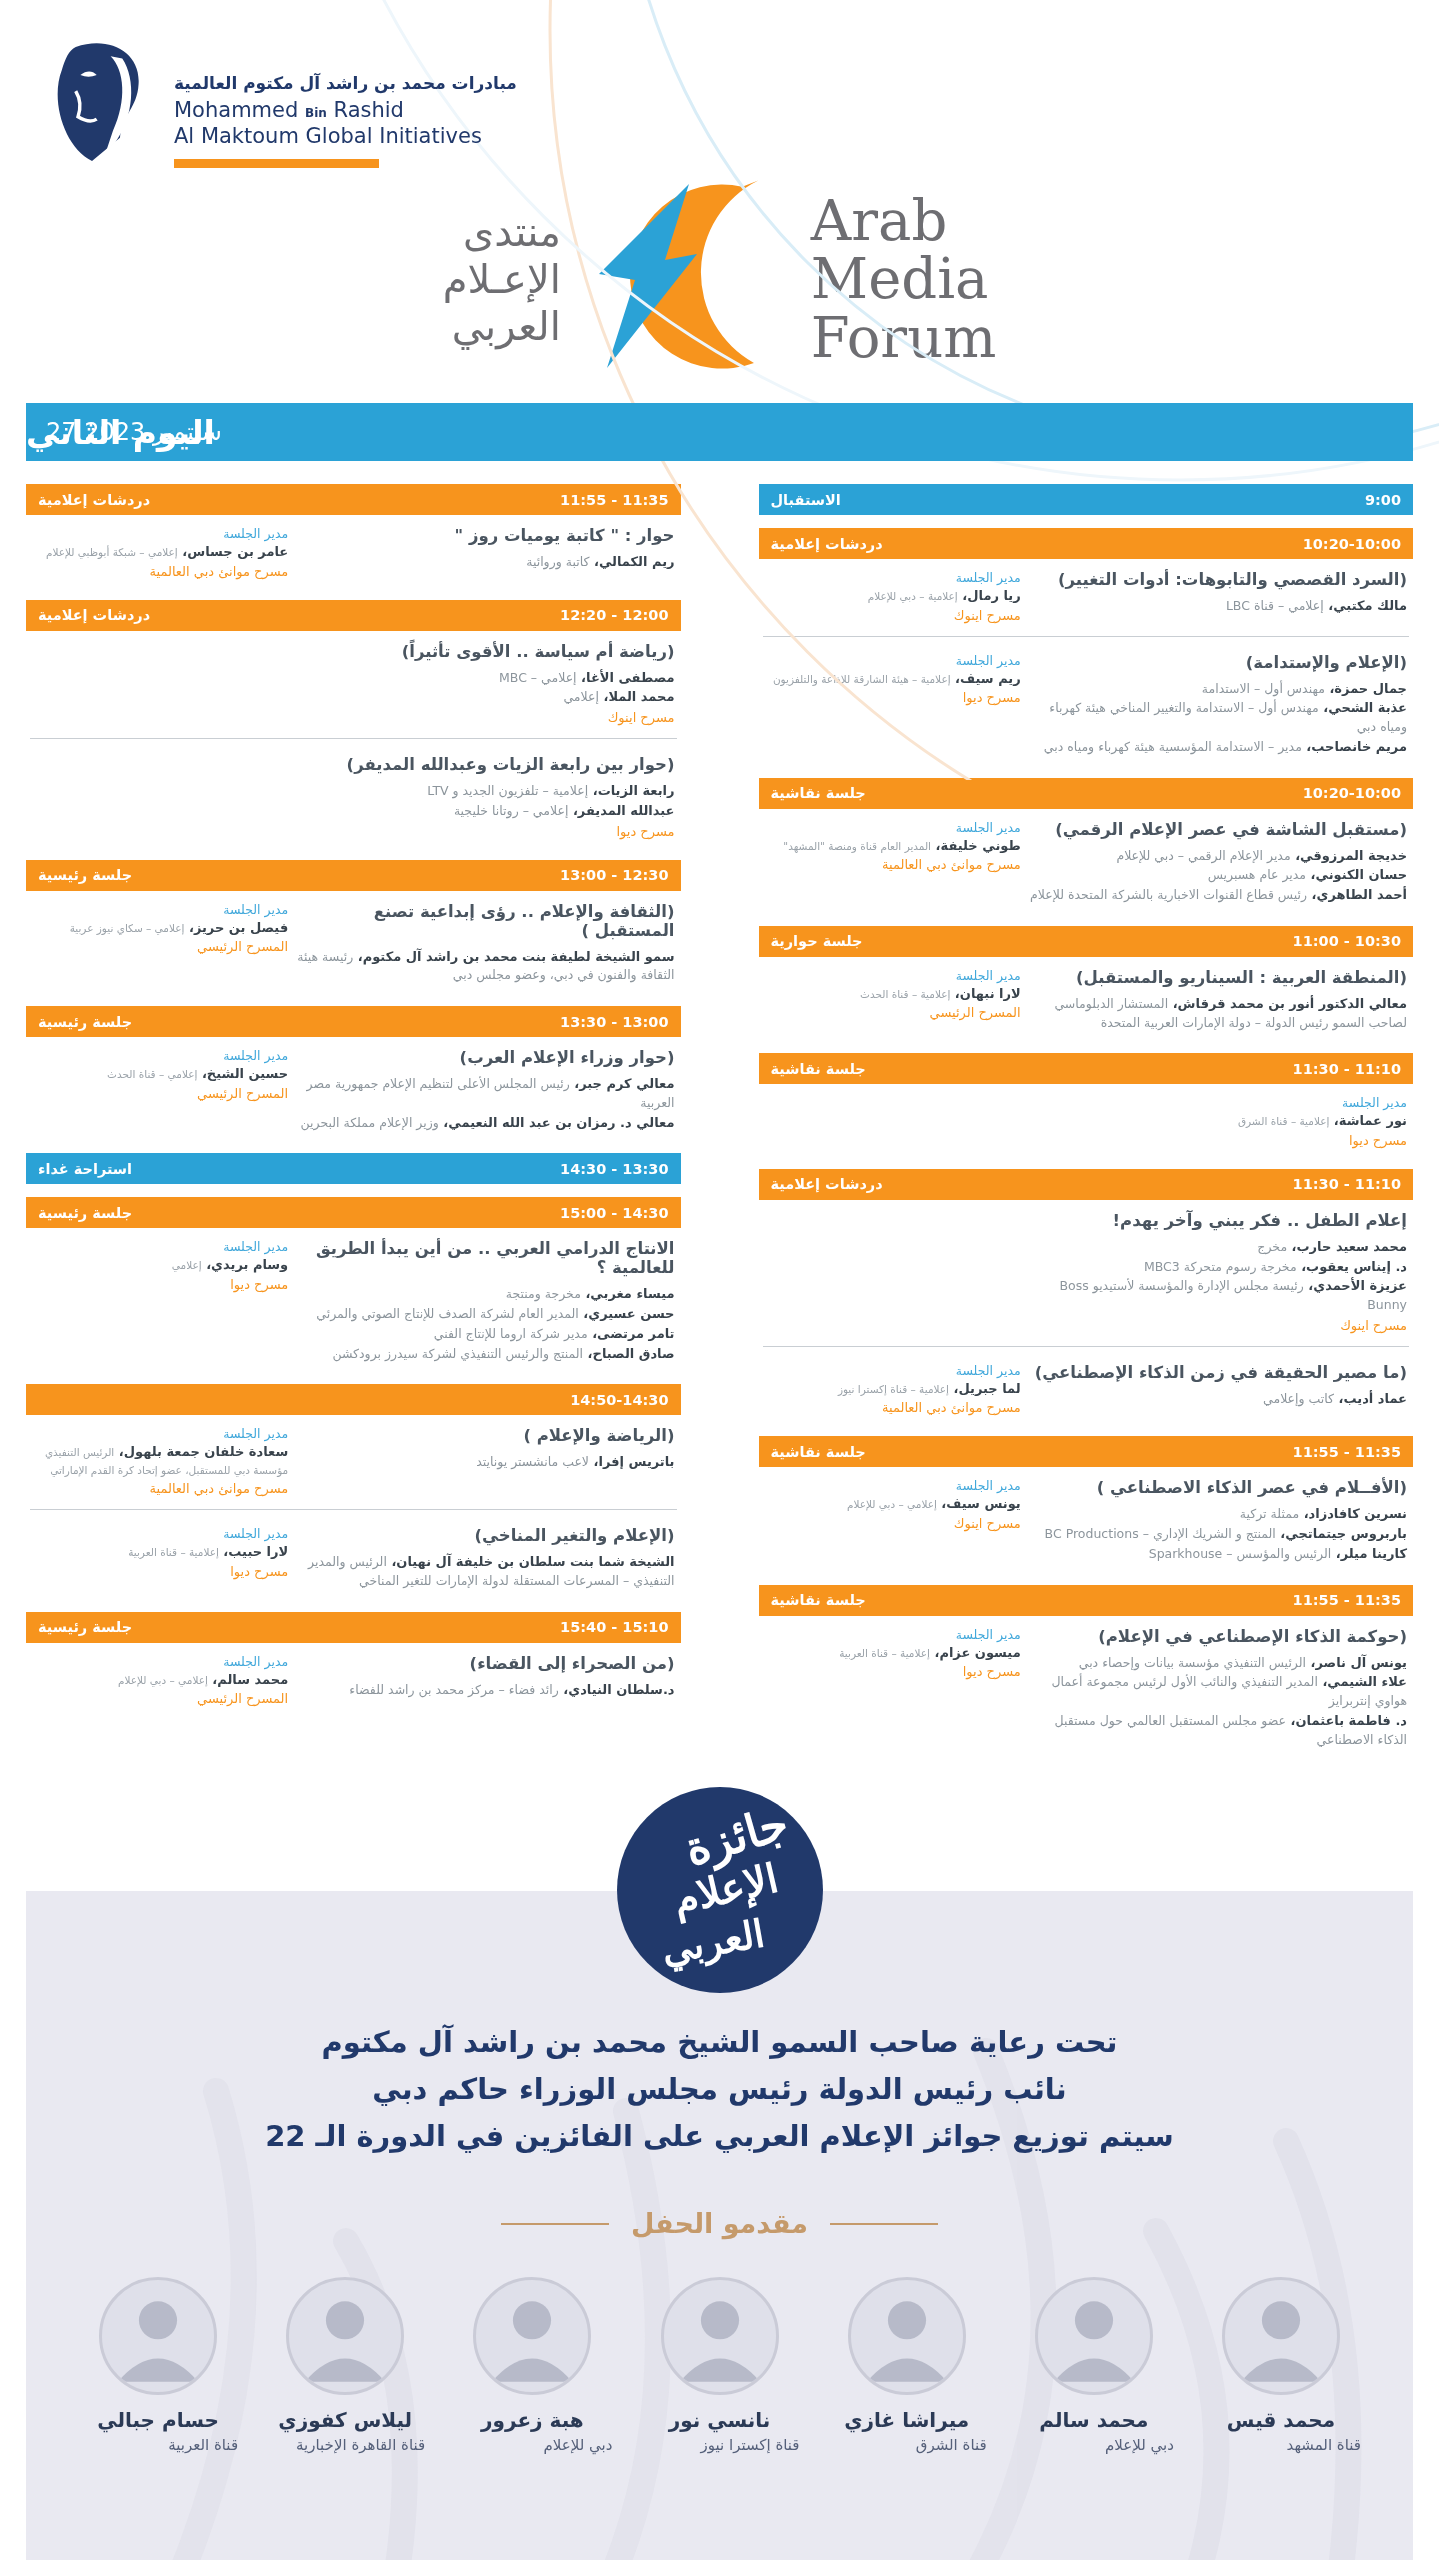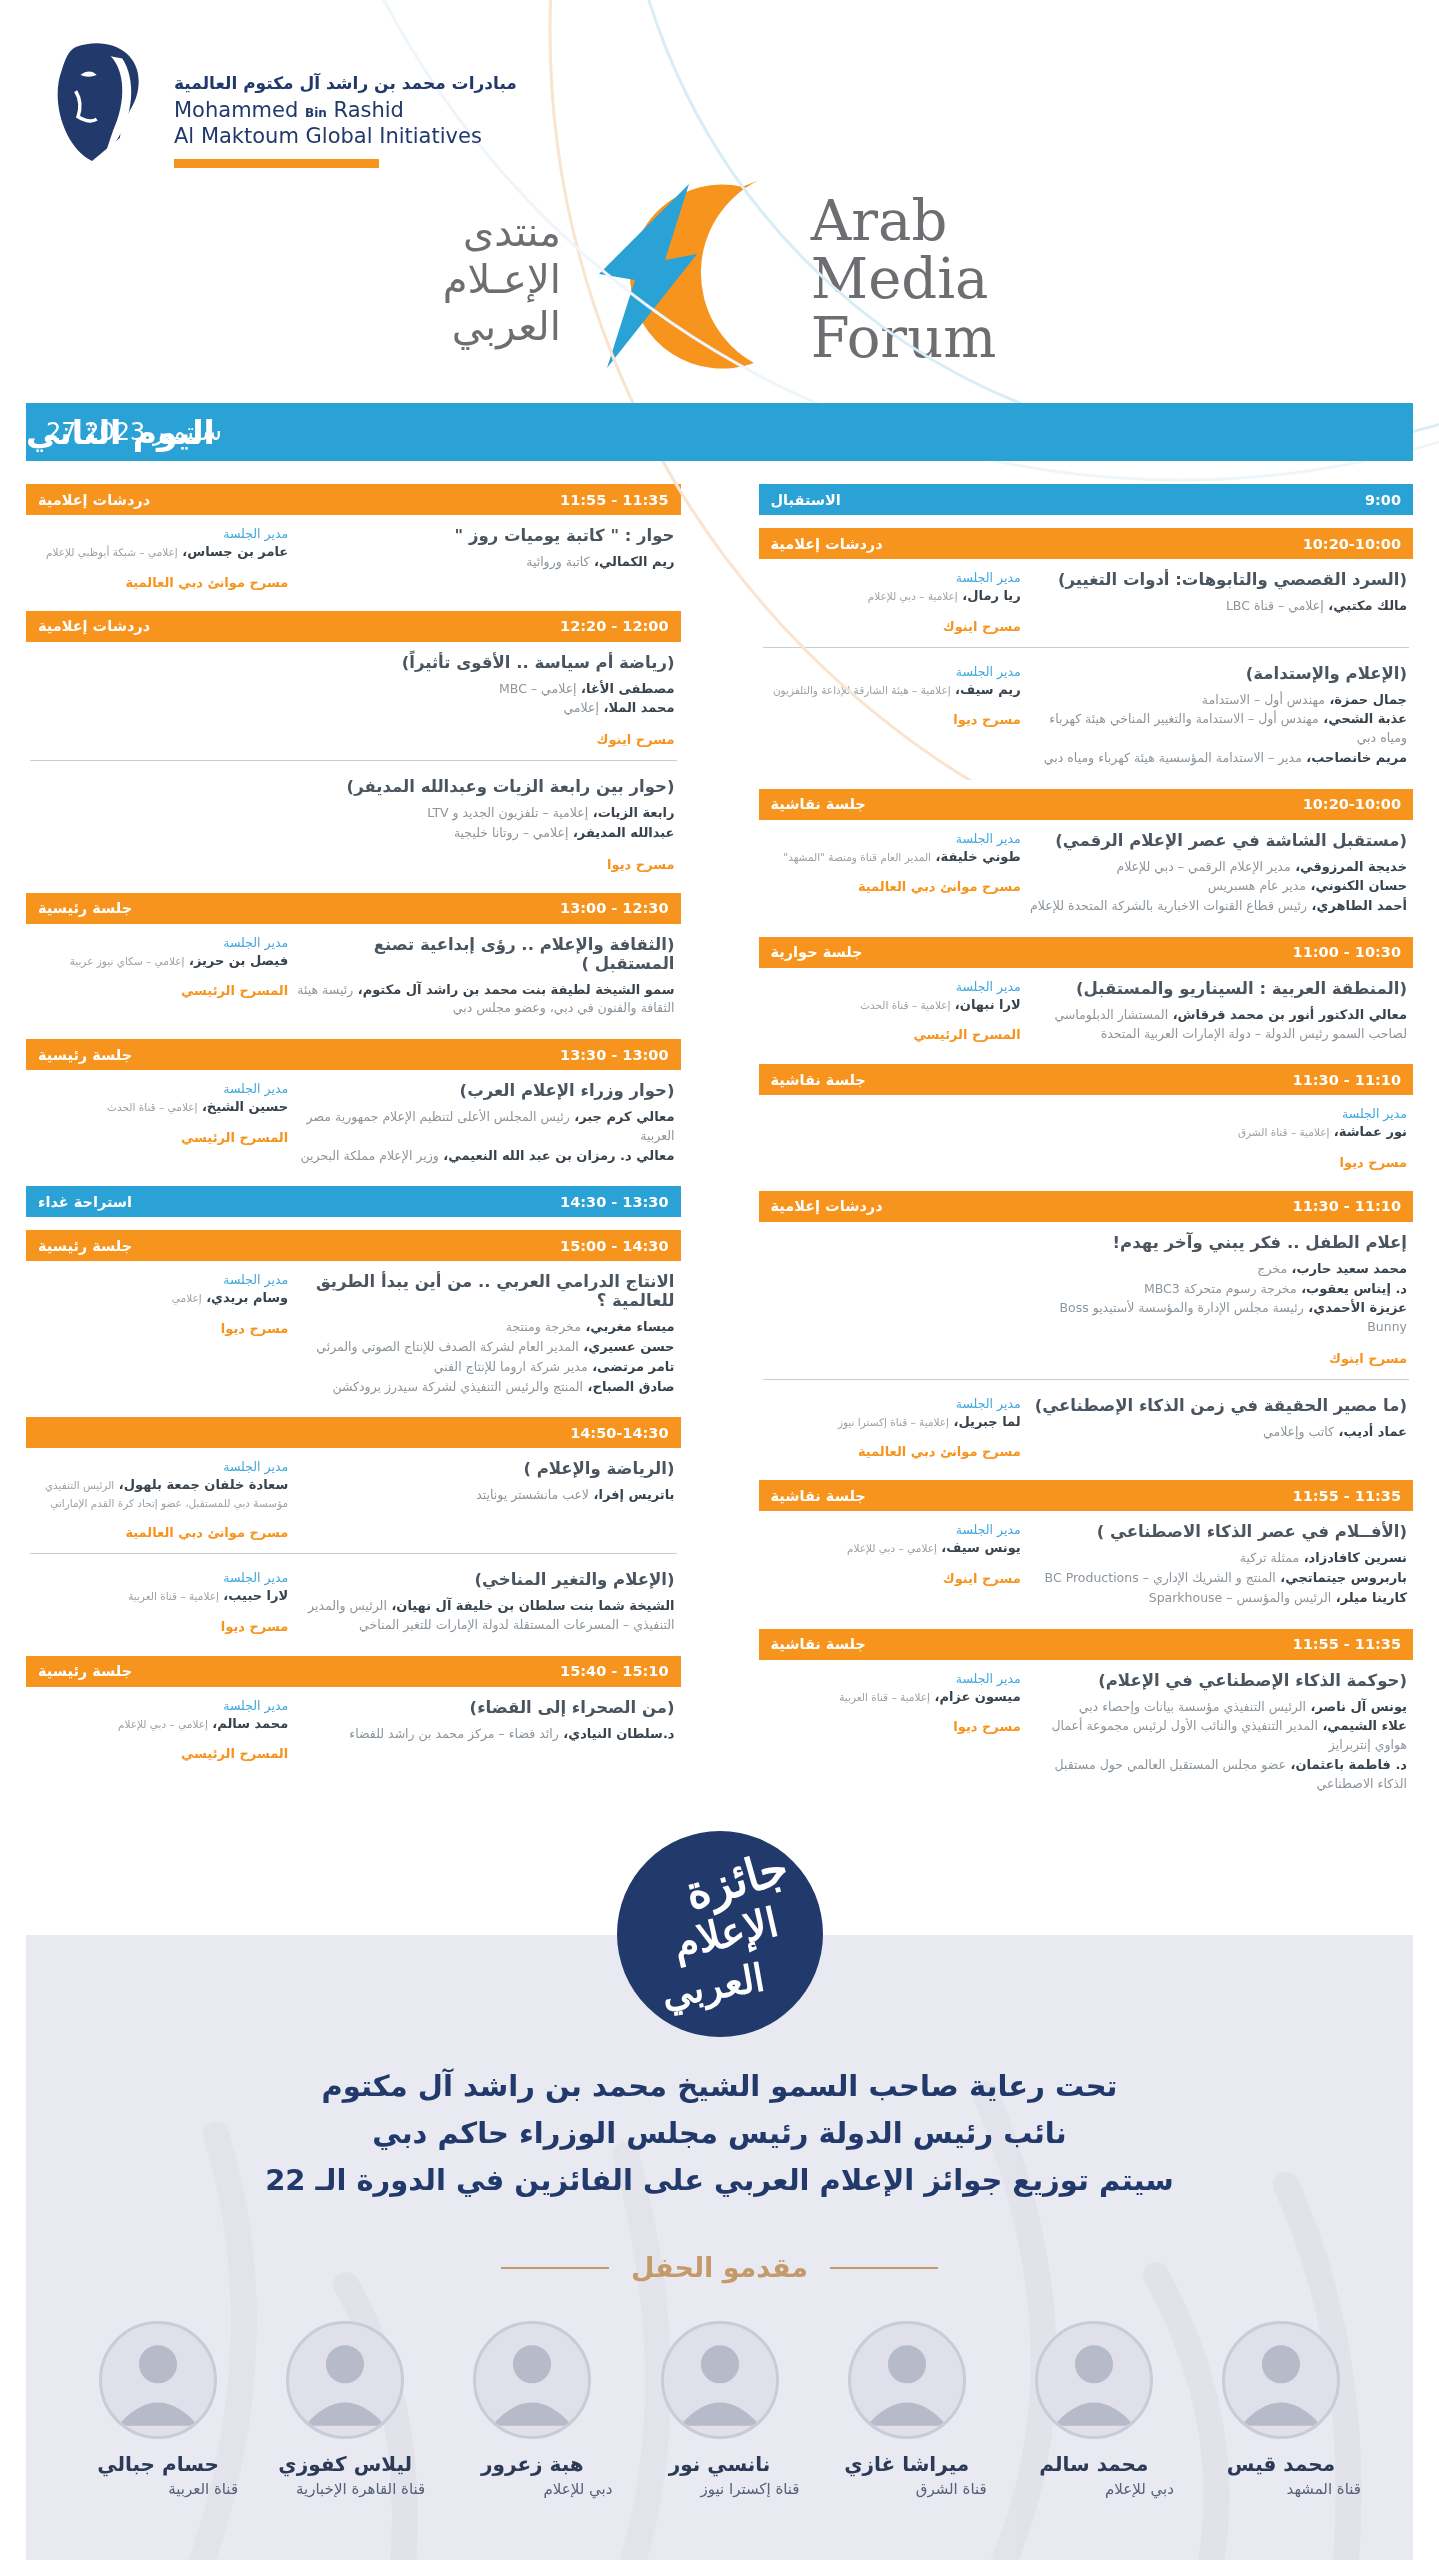--- a/index.html
+++ b/index.html
@@ -31,21 +31,21 @@
   .bar{height:31px;display:flex;align-items:center;justify-content:space-between;
        padding:0 12px;color:#fff;font-weight:bold;font-size:14.5px;margin-top:13px;}
   .bar.orange{background:var(--orange);} .bar.blue{background:var(--blue);}
   .bar-time{direction:ltr;}
   .session{display:flex;align-items:flex-start;padding:11px 6px 8px;}
   .main{flex:1.5;padding-left:8px;}
   .mod{flex:1;text-align:right;padding-left:4px;}
   .s-title{font-size:16.5px;font-weight:bold;color:#4A5560;margin-bottom:7px;}
   .sp{font-size:12.5px;color:#8C959C;line-height:1.5;}
   .sp b{color:#39434C;font-size:13px;}
-  .venue{color:var(--orange);font-weight:bold;font-size:13px;margin-top:14px;}
+  .venue{color:var(--orange);font-weight:normal;font-size:13px;margin-top:3px;}
   .ml{color:#41A8DB;font-size:12.5px;margin-bottom:2px;}
   .mn{font-size:13px;color:#39434C;line-height:1.35;}
   .mn b{font-size:13px;}
   .md{font-size:10.5px;color:#9AA2A9;font-weight:normal;}
   .divider{border-top:1px solid #C9CED3;margin:5px 4px;}
   
   .bottom{margin-top:30px;position:relative;}
   .badge{width:206px;height:206px;border-radius:50%;background:var(--navy);
          margin:0 auto -102px;position:relative;z-index:2;overflow:hidden;}
   .badge span{position:absolute;color:#fff;font-weight:bold;font-family:"DejaVu Serif","Liberation Serif",serif;}

